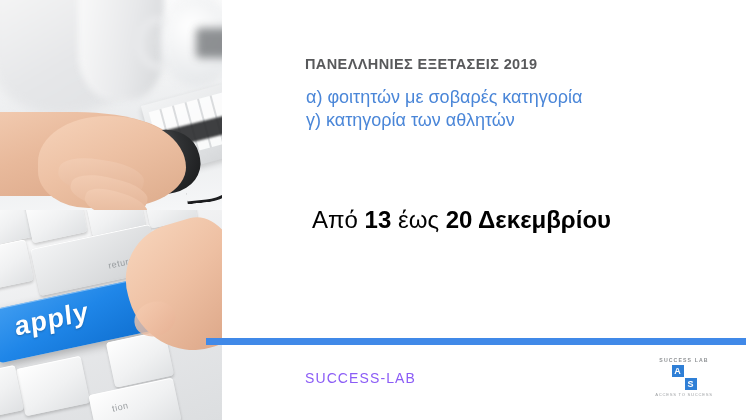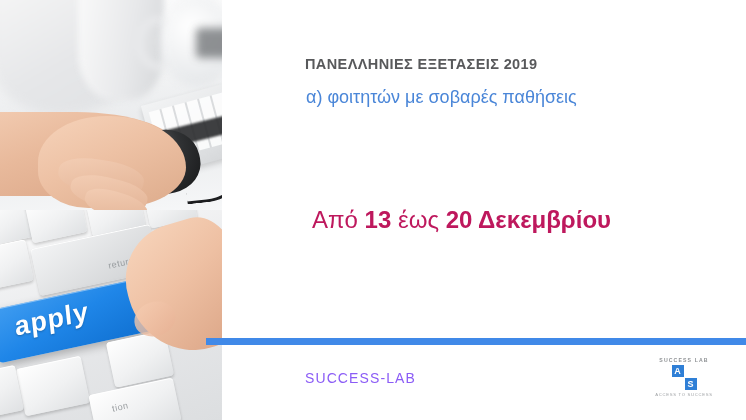--- a/index.html
+++ b/index.html
@@ -227,21 +227,21 @@
     color:#4a86d8;
     font-size:18px;
     line-height:23px;
     white-space:nowrap;
   }
   #body-block .line { display:block; }
 
   #date-line {
     position:absolute;
     left:90px; top:206px;
-    color:#be185d;
+    color:#000000;
     font-size:24px;
     white-space:nowrap;
   }
   #date-line .bold { font-weight:bold; }
 
   #divider {
     position:absolute;
     left:0; top:338px;
     width:524px; height:7px;
     background:#4089e8;
@@ -352,21 +352,22 @@
     </div>
   </div>
 
   <div id="divider-tick"></div>
 
   <div id="content">
 
     <div id="heading">ΠΑΝΕΛΛΗΝΙΕΣ ΕΞΕΤΑΣΕΙΣ 2019</div>
 
     <div id="body-block">
-      <span class="line">α) φοιτητών με σοβαρές παθήσεις</span>
+      <span class="line">α) φοιτητών με σοβαρές κατηγορία</span>
+      <span class="line">γ) κατηγορία των αθλητών</span>
     </div>
 
     <div id="date-line"><span>Από </span><span class="bold">13</span><span> έως </span><span class="bold">20 Δεκεμβρίου</span></div>
 
     <div id="divider"></div>
 
     <div id="footer-text">SUCCESS-LAB</div>
 
     <div id="logo">
       <span class="logo-top">SUCCESS LAB</span>

